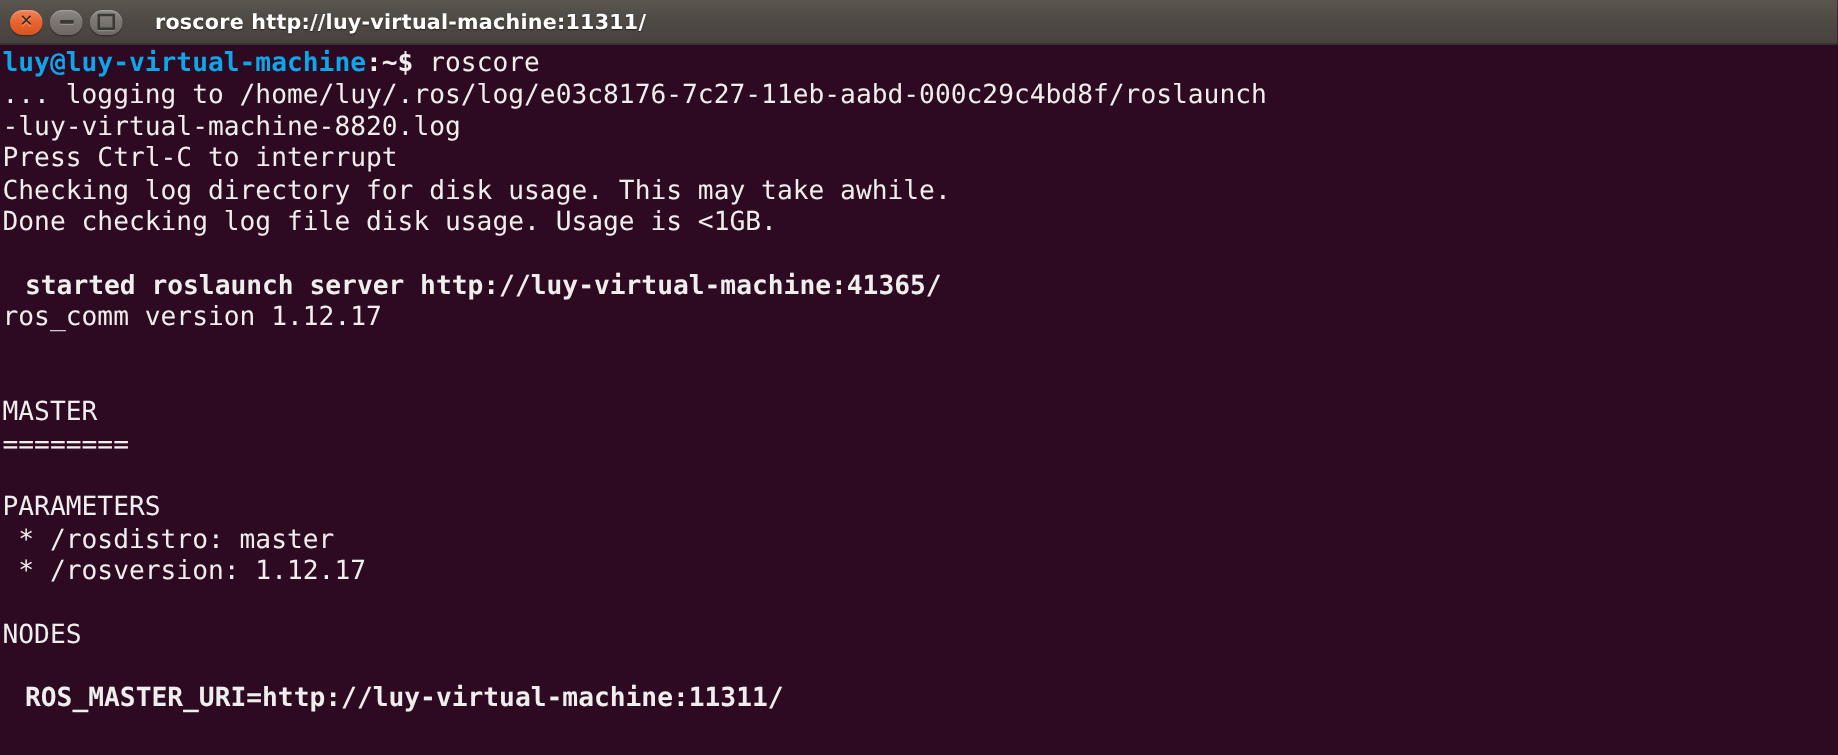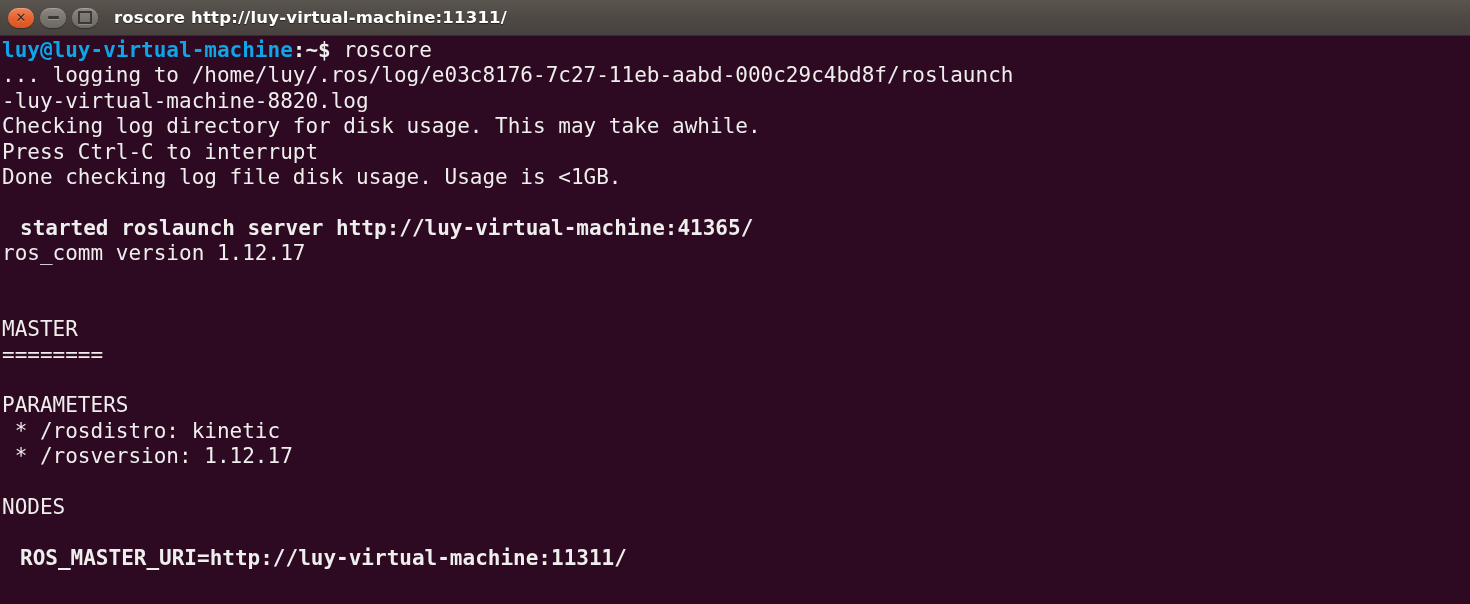--- a/index.html
+++ b/index.html
@@ -75,21 +75,21 @@
   }
   .glyph-max {
     width: 10px;
     height: 9px;
     border: 2px solid #3b3734;
     border-radius: 1px;
     box-shadow: 0 1px 0 rgba(255,255,255,0.2);
   }
 
   #title-text {
-    margin-left: 16px;
+    margin-left: 26px;
     color: #ffffff;
     font-family: "DejaVu Sans", sans-serif;
     font-weight: bold;
     font-size: 16.5px;
     letter-spacing: 0.2px;
     white-space: nowrap;
     text-shadow: 0 1px 1px rgba(0,0,0,0.55);
   }
 
   
@@ -136,33 +136,33 @@
       </div>
     </div>
     <div id="title-text">roscore http://luy-virtual-machine:11311/</div>
   </div>
 
   <div id="terminal">
     <div class="line"><span class="prompt-user">luy@luy-virtual-machine</span><span class="prompt-tail">:~$</span><span class="cmd"> roscore</span></div>
     <div id="output-lines">
         <div class="line">... logging to /home/luy/.ros/log/e03c8176-7c27-11eb-aabd-000c29c4bd8f/roslaunch</div>
         <div class="line">-luy-virtual-machine-8820.log</div>
+        <div class="line">Press Ctrl-C to interrupt</div>
         <div class="line">Checking log directory for disk usage. This may take awhile.</div>
-        <div class="line">Press Ctrl-C to interrupt</div>
         <div class="line">Done checking log file disk usage. Usage is &lt;1GB.</div>
         <div class="line blank">&nbsp;</div>
         <div class="line bold">started roslaunch server http://luy-virtual-machine:41365/</div>
         <div class="line">ros_comm version 1.12.17</div>
         <div class="line blank">&nbsp;</div>
         <div class="line blank">&nbsp;</div>
         <div class="line">MASTER</div>
         <div class="line">========</div>
         <div class="line blank">&nbsp;</div>
         <div class="line">PARAMETERS</div>
-        <div class="line"> * /rosdistro: kinetic</div>
+        <div class="line"> * /rosdistro: master</div>
         <div class="line"> * /rosversion: 1.12.17</div>
         <div class="line blank">&nbsp;</div>
         <div class="line">NODES</div>
         <div class="line blank">&nbsp;</div>
         <div class="line bold">ROS_MASTER_URI=http://luy-virtual-machine:11311/</div>
       </div>
   </div>
 
 </div>
 

